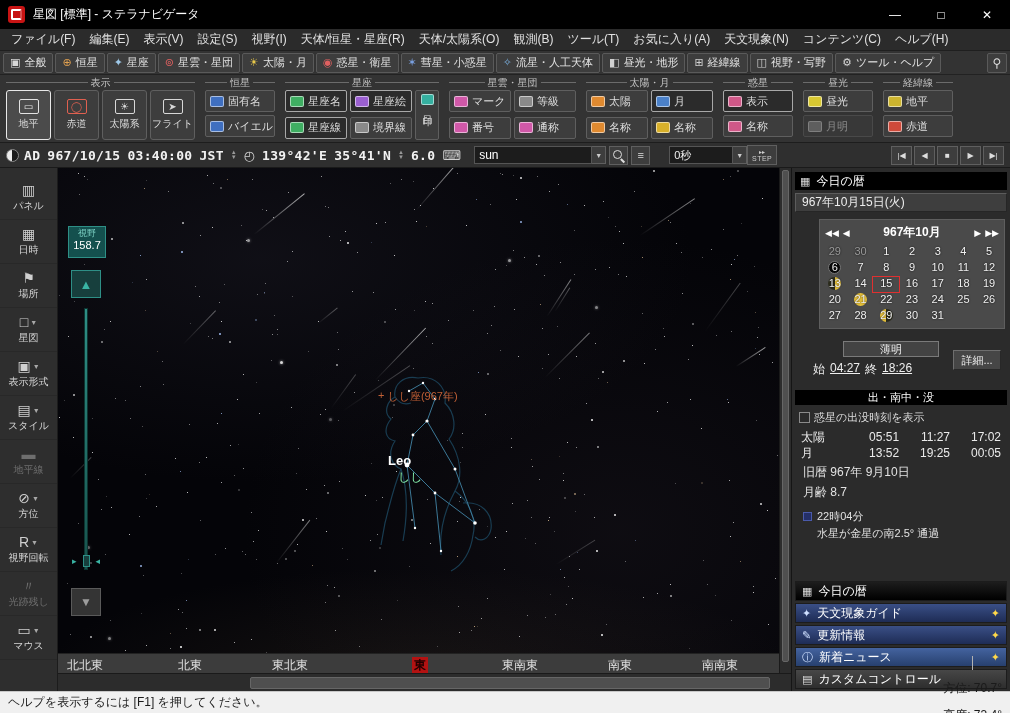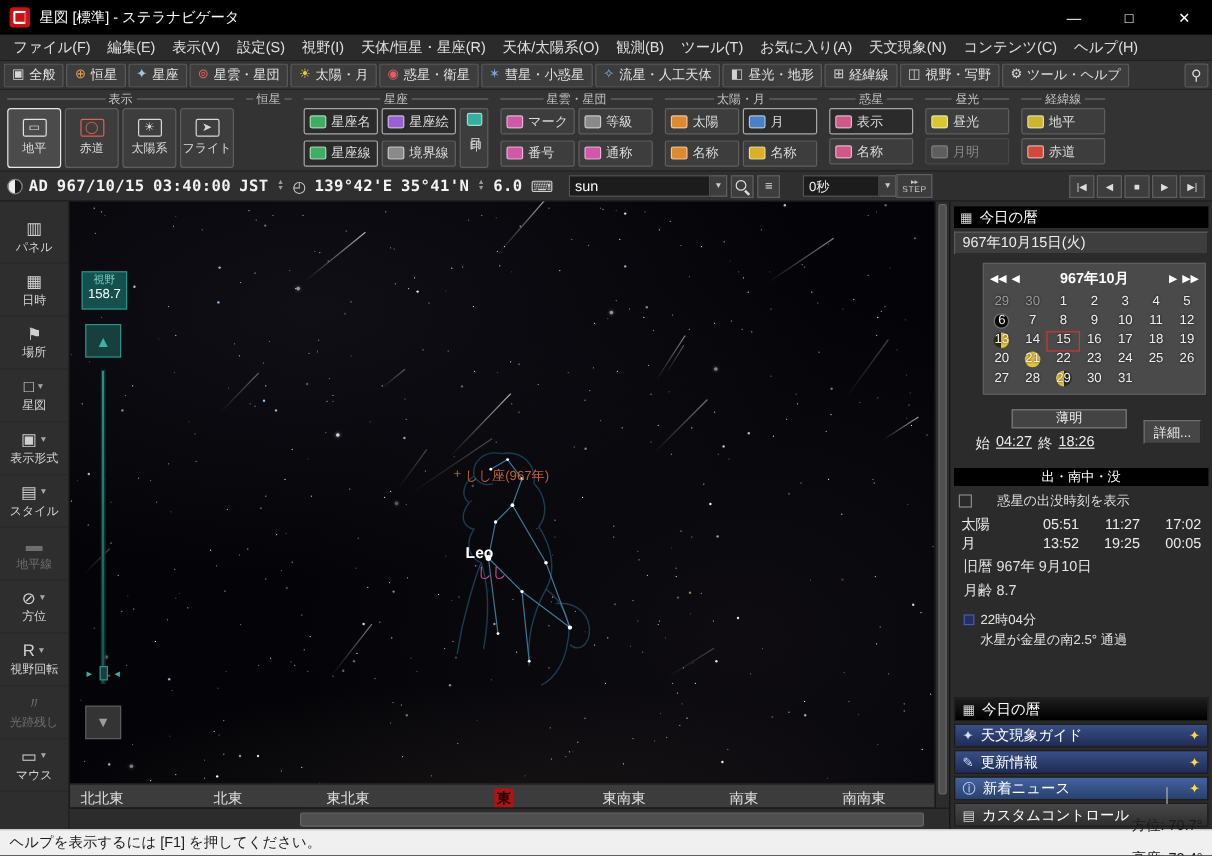--- a/index.html
+++ b/index.html
@@ -80,21 +80,21 @@
   .chart-haze { position:absolute; inset:0;
     background:
       radial-gradient(ellipse 620px 320px at 28% 18%, rgba(46,44,58,.28), transparent 70%),
       radial-gradient(ellipse 540px 420px at 78% 72%, rgba(50,42,52,.22), transparent 70%),
       radial-gradient(ellipse 500px 140px at 50% 100%, rgba(70,58,44,.25), transparent 75%); }
   .star { position:absolute; border-radius:50%; background:#fff; }
   .meteor { position:absolute; height:1px; transform-origin:left center; }
   .leo { position:absolute; left:265px; top:205px; }
   .const-label { position:absolute; left:320px; top:221px; font-size:11px; color:#c05f35; display:flex; gap:3px; white-space:nowrap; }
   .leo-name { position:absolute; left:330px; top:285px; font-size:13px; font-weight:bold; color:#fff; }
-  .leo-kana { position:absolute; left:340px; top:301px; font-size:12px; color:#ec4899; }
+  .leo-kana { position:absolute; left:340px; top:301px; font-size:12px; color:#86efac; }
   .fov-box { position:absolute; left:10px; top:58px; width:38px; height:32px; background:#14504e; border:1px solid #2e8f86; text-align:center; }
   .fov-t { font-size:9px; color:#7ad0c3; line-height:12px; }
   .fov-v { font-size:11px; color:#fff; line-height:13px; }
   .fov-up { position:absolute; left:13px; top:102px; width:30px; height:28px; background:#173f3d; border:1px solid #2e8f86; color:#3ab4a4; display:flex; align-items:center; justify-content:center; font-size:13px; }
   .fov-slider { position:absolute; left:21px; top:140px; width:14px; height:262px; }
   .fov-track { position:absolute; left:5px; top:0; width:4px; height:100%; background:linear-gradient(#2e8f86,#17524c); border:1px solid #0d3531; }
   .fov-handle { position:absolute; left:-7px; top:246px; width:28px; height:14px; display:flex; align-items:center; justify-content:space-between; color:#3ab4a4; font-size:9px; line-height:1; }
   .fov-handle .hb { width:7px; height:12px; background:#173f3d; border:1px solid #2e8f86; }
   .fov-down { position:absolute; left:13px; top:420px; width:30px; height:28px; background:#343434; border:1px solid #5a5a5a; color:#9c9c9c; display:flex; align-items:center; justify-content:center; font-size:12px; }
   .dir-strip { position:absolute; left:0; right:0; bottom:0; height:20px; background:#3c3c3c; border-top:1px solid #222; }
@@ -124,21 +124,21 @@
   .moon.first { background:linear-gradient(90deg,#2c2c1c 50%,#e8c23a 50%); }
   .moon.full { background:#e8c23a; }
   .moon.last { background:linear-gradient(90deg,#e8c23a 50%,#2c2c1c 50%); }
   .cal-cell .dnum { position:relative; z-index:1; text-shadow:0 0 2px rgba(0,0,0,.85); }
   .twilight { margin-top:12px; position:relative; flex:none; height:40px; }
   .tw-box { width:96px; height:16px; border:1px solid #7a7a7a; background:#434343; text-align:center; font-size:11px; line-height:14px; margin-left:48px; color:#eee; }
   .tw-times { font-size:12px; margin:4px 0 0 18px; color:#eee; display:flex; gap:5px; }
   .tw-times .utime { text-decoration:underline; }
   .detail-btn { position:absolute; right:6px; top:9px; width:48px; height:20px; background:#464646; border:1px solid; border-color:#6e6e6e #282828 #282828 #6e6e6e; color:#eee; font-size:11px; display:flex; align-items:center; justify-content:center; }
   .rp-sechead { height:15px; background:#000; color:#fff; font-size:11px; display:flex; align-items:center; justify-content:center; margin-top:9px; flex:none; }
-  .chk-row { display:flex; align-items:center; gap:21px; font-size:11px; color:#ddd; margin:5px 4px 2px; }
+  .chk-row { display:flex; align-items:center; gap:4px; font-size:11px; color:#ddd; margin:5px 4px 2px; }
   .chk { width:11px; height:11px; background:#2a2a2a; border:1px solid #8a8a8a; flex:none; }
   .rs-table { font-size:12px; color:#ebebeb; margin:2px 6px 0; }
   .rs-row { display:flex; height:16px; align-items:center; }
   .rs-name { width:50px; }
   .rs-t { width:54px; text-align:right; }
   .ev-line { font-size:12px; color:#e2e2e2; margin:3px 8px 0; }
   .ev-time { display:flex; align-items:center; gap:5px; margin:8px 8px 0; font-size:11px; color:#e2e2e2; }
   .ev-sq { width:9px; height:9px; background:#242f68; border:1px solid #4a5aaa; flex:none; }
   .ev-desc { font-size:11px; color:#e2e2e2; margin:2px 8px 0 22px; }
   .rp-navs { margin-top:auto; display:flex; flex-direction:column; gap:2px; }
@@ -266,20 +266,30 @@
             <span class="bicon" style="color: rgb(216, 216, 216);">➤</span>
             <span>フライト</span>
           </div>
         </div>
       </div>
       <div class="tb-group">
         <div class="tb-ghead">
           <span class="hline"></span>
           <span>恒星</span>
           <span class="hline"></span>
+        </div>
+        <div class="tb-body col-body">
+          <div class="btn-sm">
+            <span class="sicon" style="background: rgb(63, 111, 192);"></span>
+            <span>固有名</span>
+          </div>
+          <div class="btn-sm">
+            <span class="sicon" style="background: rgb(63, 111, 192);"></span>
+            <span>バイエル</span>
+          </div>
         </div>
       </div>
       <div class="tb-group">
         <div class="tb-ghead">
           <span class="hline"></span>
           <span>星座</span>
           <span class="hline"></span>
         </div>
         <div class="tb-body">
           <div class="grid2-body">

